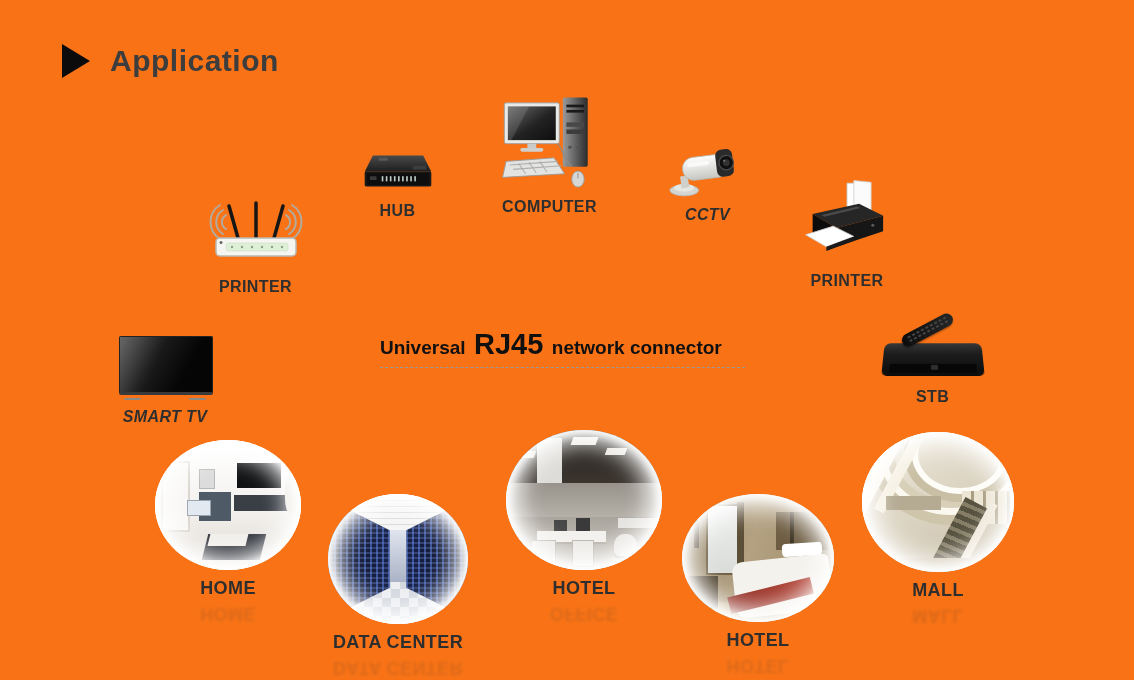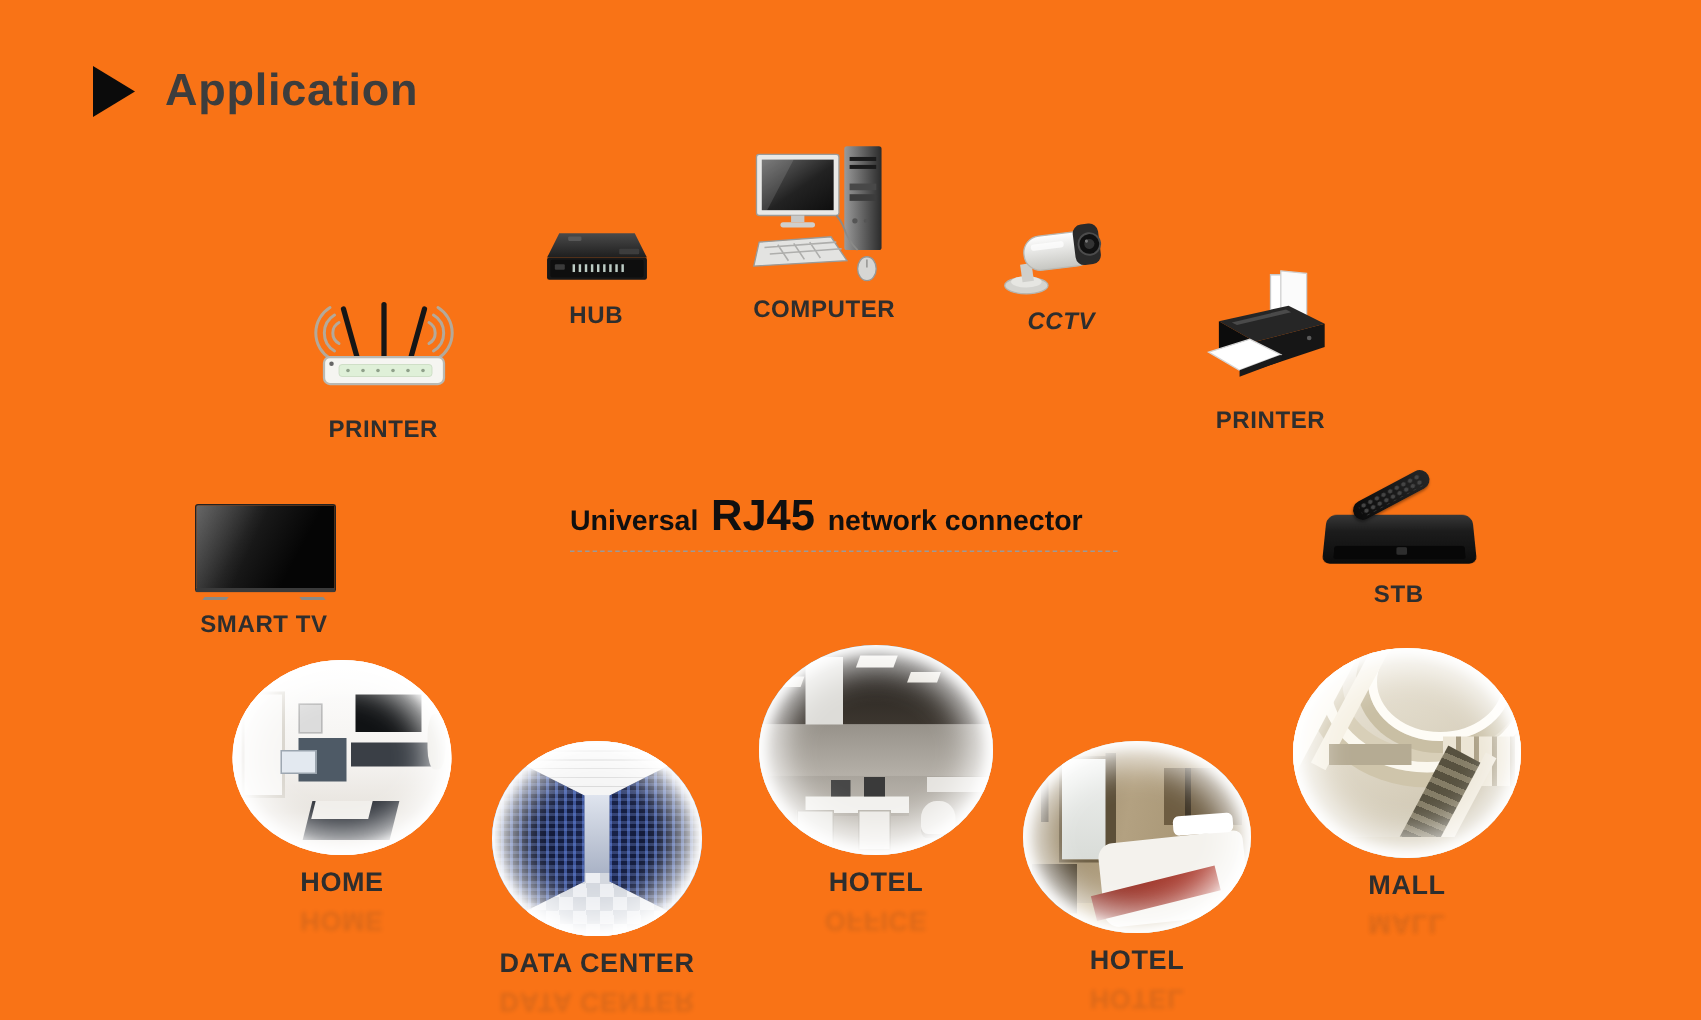--- a/index.html
+++ b/index.html
@@ -23,21 +23,21 @@
   .dev-label{font-size:16px;font-weight:700;color:#2e2e2e;letter-spacing:.4px;white-space:nowrap;}
   .loc-label{font-size:18px;font-weight:700;color:#2e2e2e;letter-spacing:.4px;white-space:nowrap;}
   .refl{transform:scaleY(-1);opacity:.14;filter:blur(1.5px);margin-top:-4px;}
 
   
   #pos-router{left:178px;top:198px;width:155px;}
   #pos-hub{left:330px;top:148px;width:135px;}
   #pos-computer{left:487px;top:92px;width:125px;}
   #pos-cctv{left:650px;top:142px;width:115px;font-style:italic;}
   #pos-printer{left:788px;top:178px;width:118px;}
-  #pos-smart-tv{left:106px;top:336px;width:140px;}
+  #pos-smart-tv{left:95px;top:336px;width:140px;font-style:italic;}
   #pos-stb{left:870px;top:318px;width:125px;}
 
   
   #pos-home{left:155px;top:440px;width:146px;}
   #pos-data-center{left:328px;top:494px;width:140px;}
   #pos-office{left:506px;top:430px;width:156px;}
   #pos-hotel{left:682px;top:494px;width:152px;}
   #pos-mall{left:862px;top:432px;width:152px;text-align:center;}
 
   

